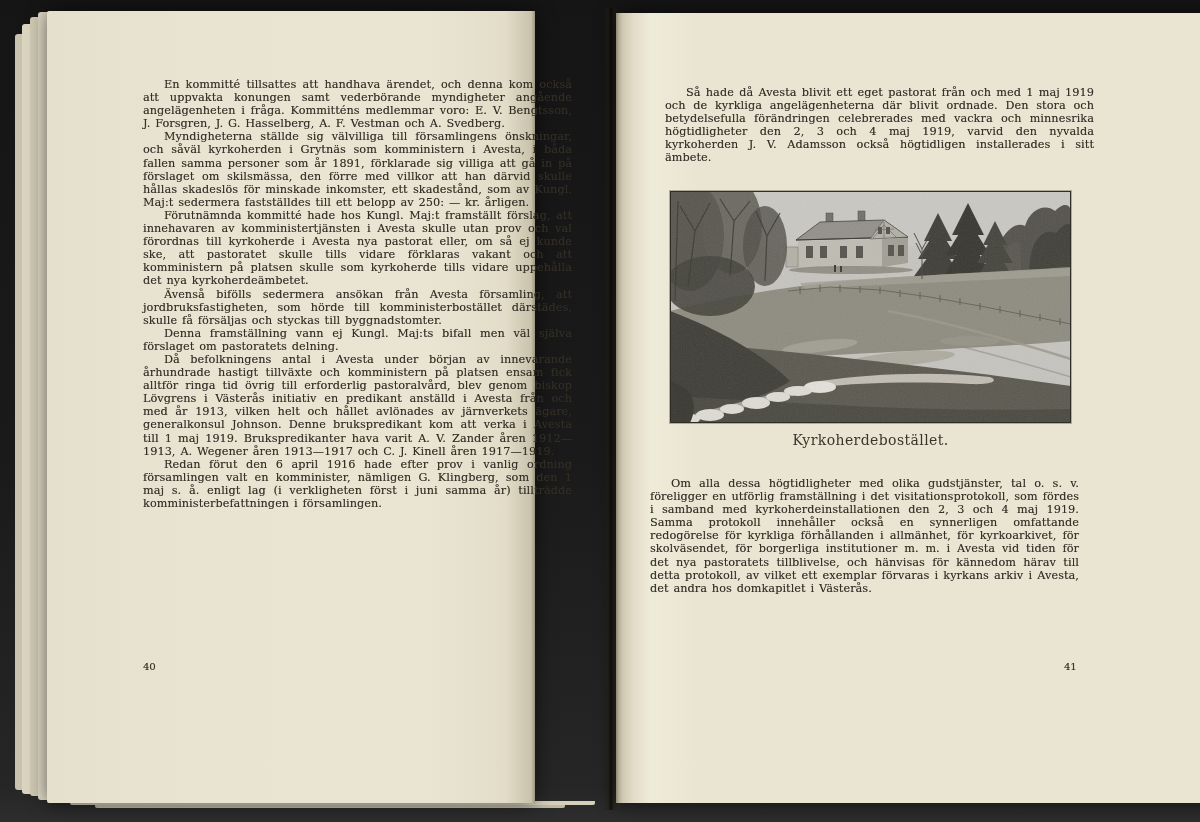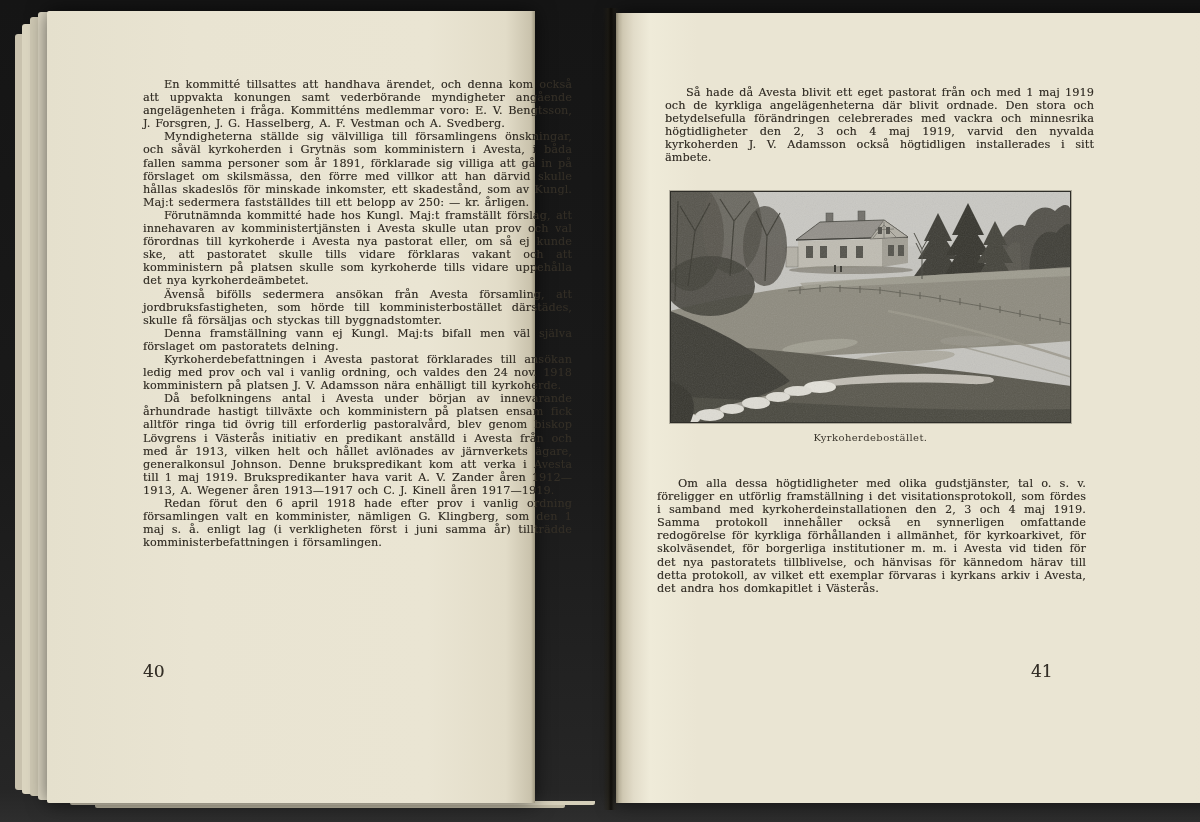--- a/index.html
+++ b/index.html
@@ -21,53 +21,52 @@
   .page-right::after{content:"";position:absolute;right:-3px;top:28px;bottom:12px;width:3px;
     background:#d8d2bc;border-radius:0 2px 2px 0;}
   .gutter{position:absolute;left:603px;top:8px;width:16px;height:802px;z-index:5;
     background:linear-gradient(90deg,rgba(20,18,12,0) 0%,rgba(35,31,20,0.5) 32%,rgba(12,10,6,0.8) 50%,rgba(35,31,20,0.35) 68%,rgba(20,18,12,0) 100%);}
   .textblock{position:absolute;width:429px;color:#332e26;text-align:justify;}
   .para{margin:0;font-size:11.2px;line-height:13.1px;text-indent:21px;
         letter-spacing:0.1px;word-spacing:1.2px;
         text-shadow:0.2px 0.2px 0.3px rgba(51,46,38,0.45);}
   .tb-left{left:96px;top:67px;}
   .tb-right-top{left:49px;top:73px;}
-  .tb-right-bottom{left:41px;top:464px;}
-  .pagenum{position:absolute;font-size:17px;color:#332e26;
+  .tb-right-bottom{left:34px;top:464px;}
+  .pagenum{position:absolute;font-size:10px;color:#332e26;
            text-shadow:0.2px 0.2px 0.3px rgba(51,46,38,0.45);}
   .pn-left{left:96px;top:650px;}
-  .pn-right{left:415px;top:648px;}
+  .pn-right{left:448px;top:648px;}
   .photo{position:absolute;left:54px;top:178px;width:401px;height:232px;margin:0;
          box-shadow:0 0 0 1px rgba(40,38,30,0.3);}
   .photo svg{display:block;width:100%;height:100%;}
   .caption{position:absolute;left:54px;top:419px;width:401px;text-align:center;
-           font-size:10px;letter-spacing:0.4px;color:#3a352c;}
+           font-size:14px;letter-spacing:0.4px;color:#3a352c;}
 </style>
 </head>
 <body>
 
 <div class="stage">
 
   <div class="edge edge-1"></div>
   <div class="edge edge-2"></div>
   <div class="edge edge-3"></div>
   <div class="edge edge-4"></div>
   <div class="edge edge-b1"></div>
   <div class="edge edge-b2"></div>
 
   <div class="page page-left">
     <div class="textblock tb-left">
       <p class="para">En kommitté tillsattes att handhava ärendet, och denna kom också att uppvakta konungen samt vederbörande myndigheter angående angelägenheten i fråga. Kommitténs medlemmar voro: E. V. Bengtsson, J. Forsgren, J. G. Hasselberg, A. F. Vestman och A. Svedberg.</p>
       <p class="para">Myndigheterna ställde sig välvilliga till församlingens önskningar, och såväl kyrkoherden i Grytnäs som komministern i Avesta, i båda fallen samma personer som år 1891, förklarade sig villiga att gå in på förslaget om skilsmässa, den förre med villkor att han därvid skulle hållas skadeslös för minskade inkomster, ett skadestånd, som av Kungl. Maj:t sedermera fastställdes till ett belopp av 250: — kr. årligen.</p>
       <p class="para">Förutnämnda kommitté hade hos Kungl. Maj:t framställt förslag, att innehavaren av komministertjänsten i Avesta skulle utan prov och val förordnas till kyrkoherde i Avesta nya pastorat eller, om så ej kunde ske, att pastoratet skulle tills vidare förklaras vakant och att komministern på platsen skulle som kyrkoherde tills vidare uppehålla det nya kyrkoherdeämbetet.</p>
       <p class="para">Ävenså bifölls sedermera ansökan från Avesta församling, att jordbruksfastigheten, som hörde till komministerbostället därstädes, skulle få försäljas och styckas till byggnadstomter.</p>
       <p class="para">Denna framställning vann ej Kungl. Maj:ts bifall men väl själva förslaget om pastoratets delning.</p>
-      <p class="para">Kyrkoherdebefattningen i Avesta pastorat förklarades till ansökan ledig med prov och val i vanlig ordning, och valdes den 24 nov. 1918 komministern på platsen J. V. Adamsson nära enhälligt till kyrkoherde.</p>
       <p class="para">Då befolkningens antal i Avesta under början av innevarande århundrade hastigt tillväxte och komministern på platsen ensam fick alltför ringa tid övrig till erforderlig pastoralvård, blev genom biskop Lövgrens i Västerås initiativ en predikant anställd i Avesta från och med år 1913, vilken helt och hållet avlönades av järnverkets ägare, generalkonsul Johnson. Denne brukspredikant kom att verka i Avesta till 1 maj 1919. Brukspredikanter hava varit A. V. Zander åren 1912—1913, A. Wegener åren 1913—1917 och C. J. Kinell åren 1917—1919.</p>
-      <p class="para">Redan förut den 6 april 1918 hade efter prov i vanlig ordning församlingen valt en komminister, nämligen G. Klingberg, som den 1 maj s. å. enligt lag (i verkligheten först i juni samma år) tillträdde komministerbefattningen i församlingen.</p>
+      <p class="para">Redan förut den 6 april 1916 hade efter prov i vanlig ordning församlingen valt en komminister, nämligen G. Klingberg, som den 1 maj s. å. enligt lag (i verkligheten först i juni samma år) tillträdde komministerbefattningen i församlingen.</p>
     </div>
     <div class="pagenum pn-left">40</div>
   </div>
 
   <div class="gutter"></div>
 
   <div class="page page-right">
     <div class="textblock tb-right-top">
       <p class="para">Så hade då Avesta blivit ett eget pastorat från och med 1 maj 1919 och de kyrkliga angelägenheterna där blivit ordnade. Den stora och betydelsefulla förändringen celebrerades med vackra och minnesrika högtidligheter den 2, 3 och 4 maj 1919, varvid den nyvalda kyrkoherden J. V. Adamsson också högtidligen installerades i sitt ämbete.</p>
     </div>

